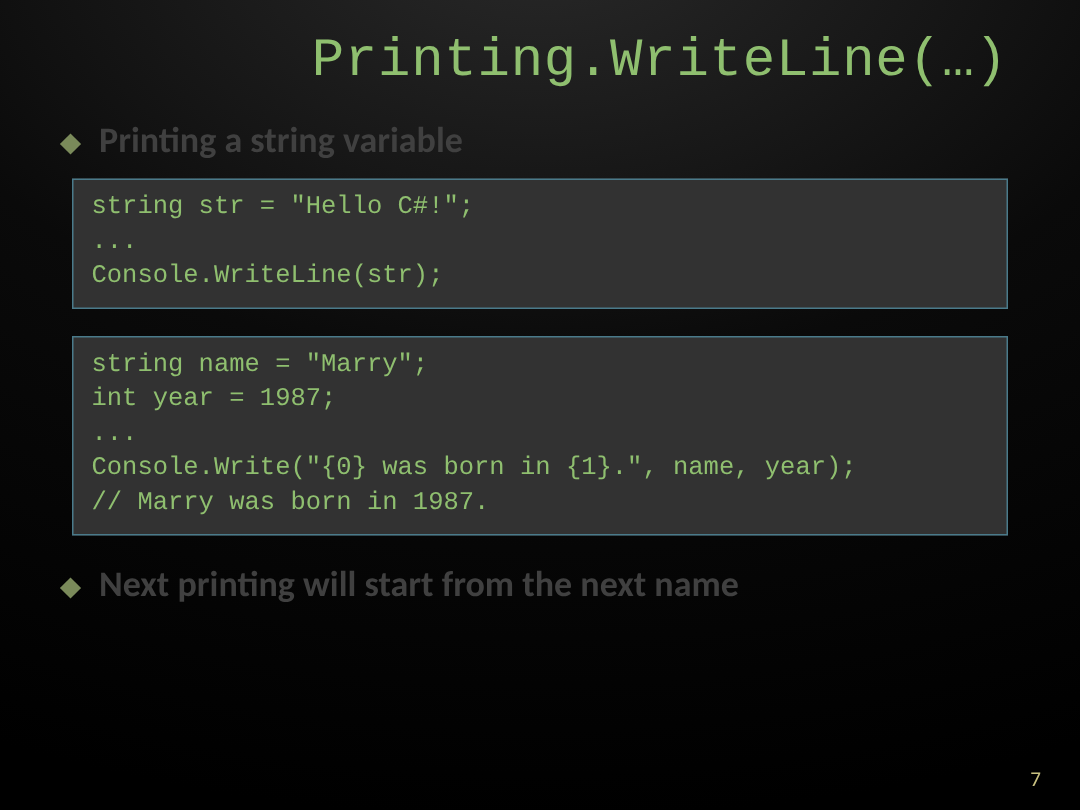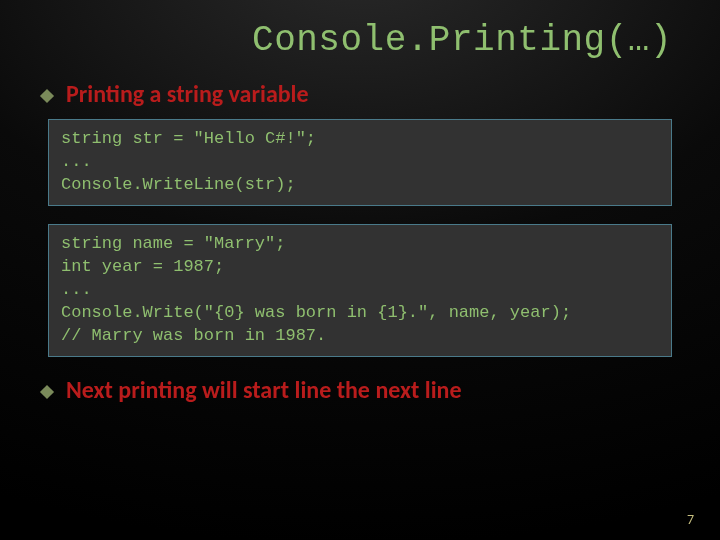--- a/index.html
+++ b/index.html
@@ -34,21 +34,21 @@
   .diamond {
     width: 10px;
     height: 10px;
     background: #7a8a5a;
     transform: rotate(45deg);
     margin-top: 12px;
     margin-right: 14px;
     flex-shrink: 0;
   }
   .bullet-text {
-    color: #b91c1c;
+    color: #404040;
     font-size: 24px;
     font-weight: bold;
     line-height: 1.25;
   }
   .code-block {
     background: #323232;
     border: 1px solid #4a7a8a;
     margin: 8px 0 18px 0;
     padding: 8px 12px;
     font-family: Consolas, "Courier New", monospace;
@@ -62,37 +62,37 @@
     bottom: 12px;
     right: 26px;
     color: #c8c080;
     font-size: 14px;
   }
 </style>
 </head>
 <body>
 
 <div class="slide">
-  <h1 class="title">Console.Printing(…)</h1>
+  <h1 class="title">Printing.WriteLine(…)</h1>
 
   <div class="bullet">
     <div class="diamond"></div>
     <div class="bullet-text">Printing a string variable</div>
   </div>
 
   <div class="code-block">string str = "Hello C#!";
 ...
 Console.WriteLine(str);</div>
 
 
   <div class="code-block">string name = "Marry";
 int year = 1987;
 ...
 Console.Write("{0} was born in {1}.", name, year);
 // Marry was born in 1987.</div>
 
   <div class="bullet">
     <div class="diamond"></div>
-    <div class="bullet-text">Next printing will start line the next line</div>
+    <div class="bullet-text">Next printing will start from the next name</div>
   </div>
 </div>
 
 <div class="page-num">7</div>
 
 </body></html>

